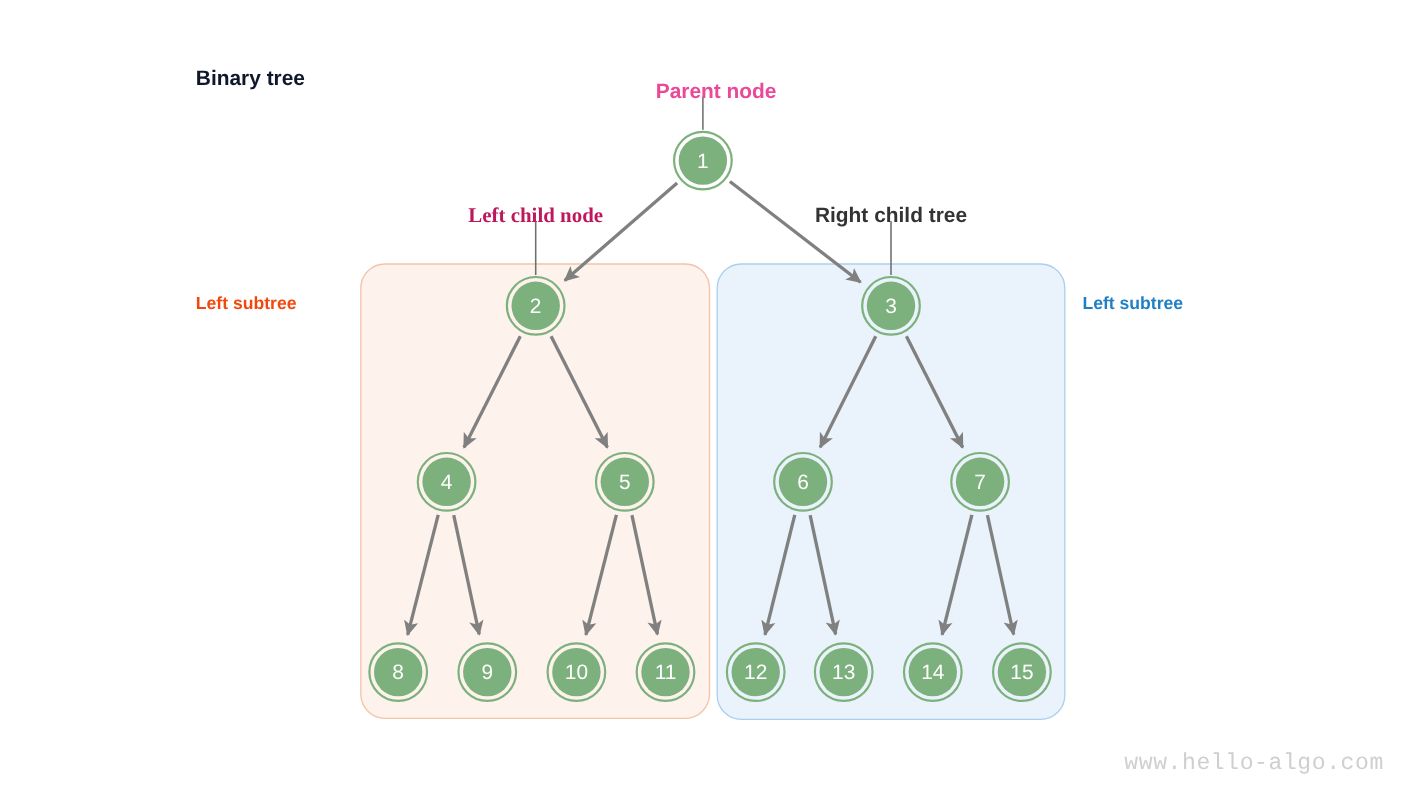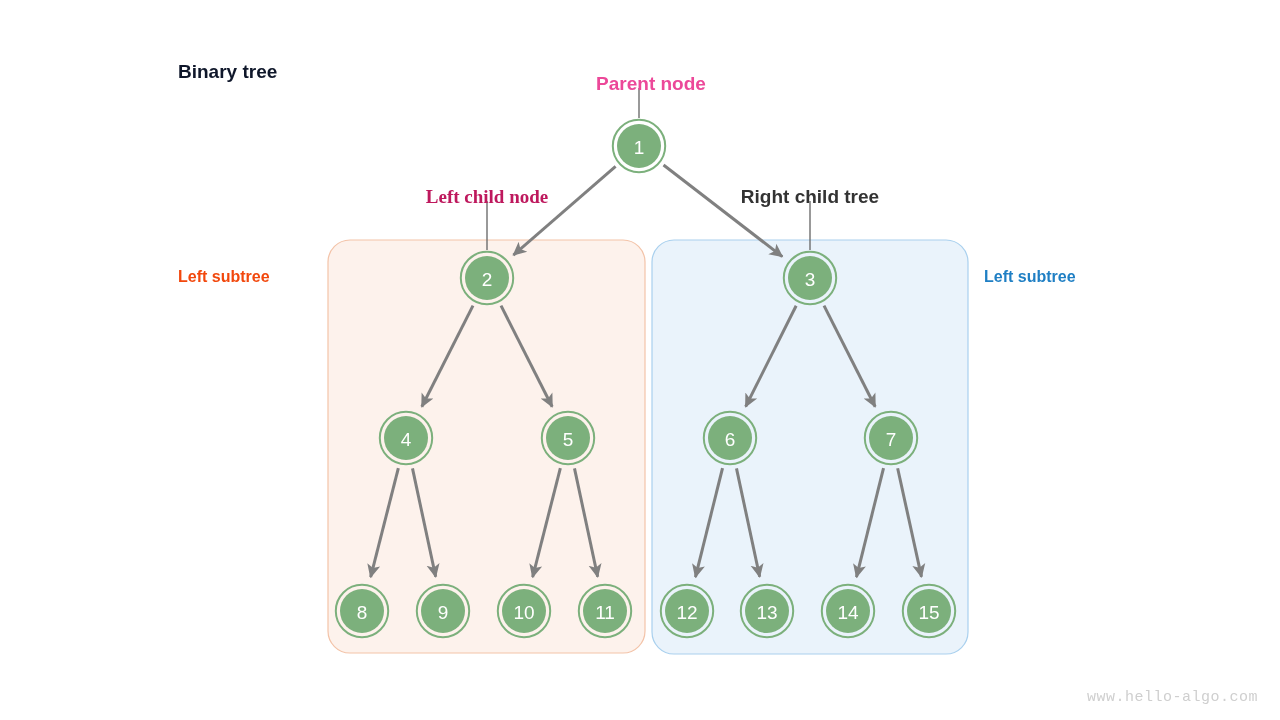--- a/index.html
+++ b/index.html
@@ -41,21 +41,21 @@
     font-size: 19px;
     fill: #ffffff;
     text-anchor: middle;
     dominant-baseline: central;
   }
   .watermark {
     position: absolute;
     right: 22px;
     bottom: 14px;
     font-family: "Liberation Mono", monospace;
-    font-size: 15px;
+    font-size: 21px;
     color: #cfcfcf;
     letter-spacing: 0.5px;
     white-space: nowrap;
   }
 </style>
 </head>
 <body>
 
 <div id="canvas">
 

